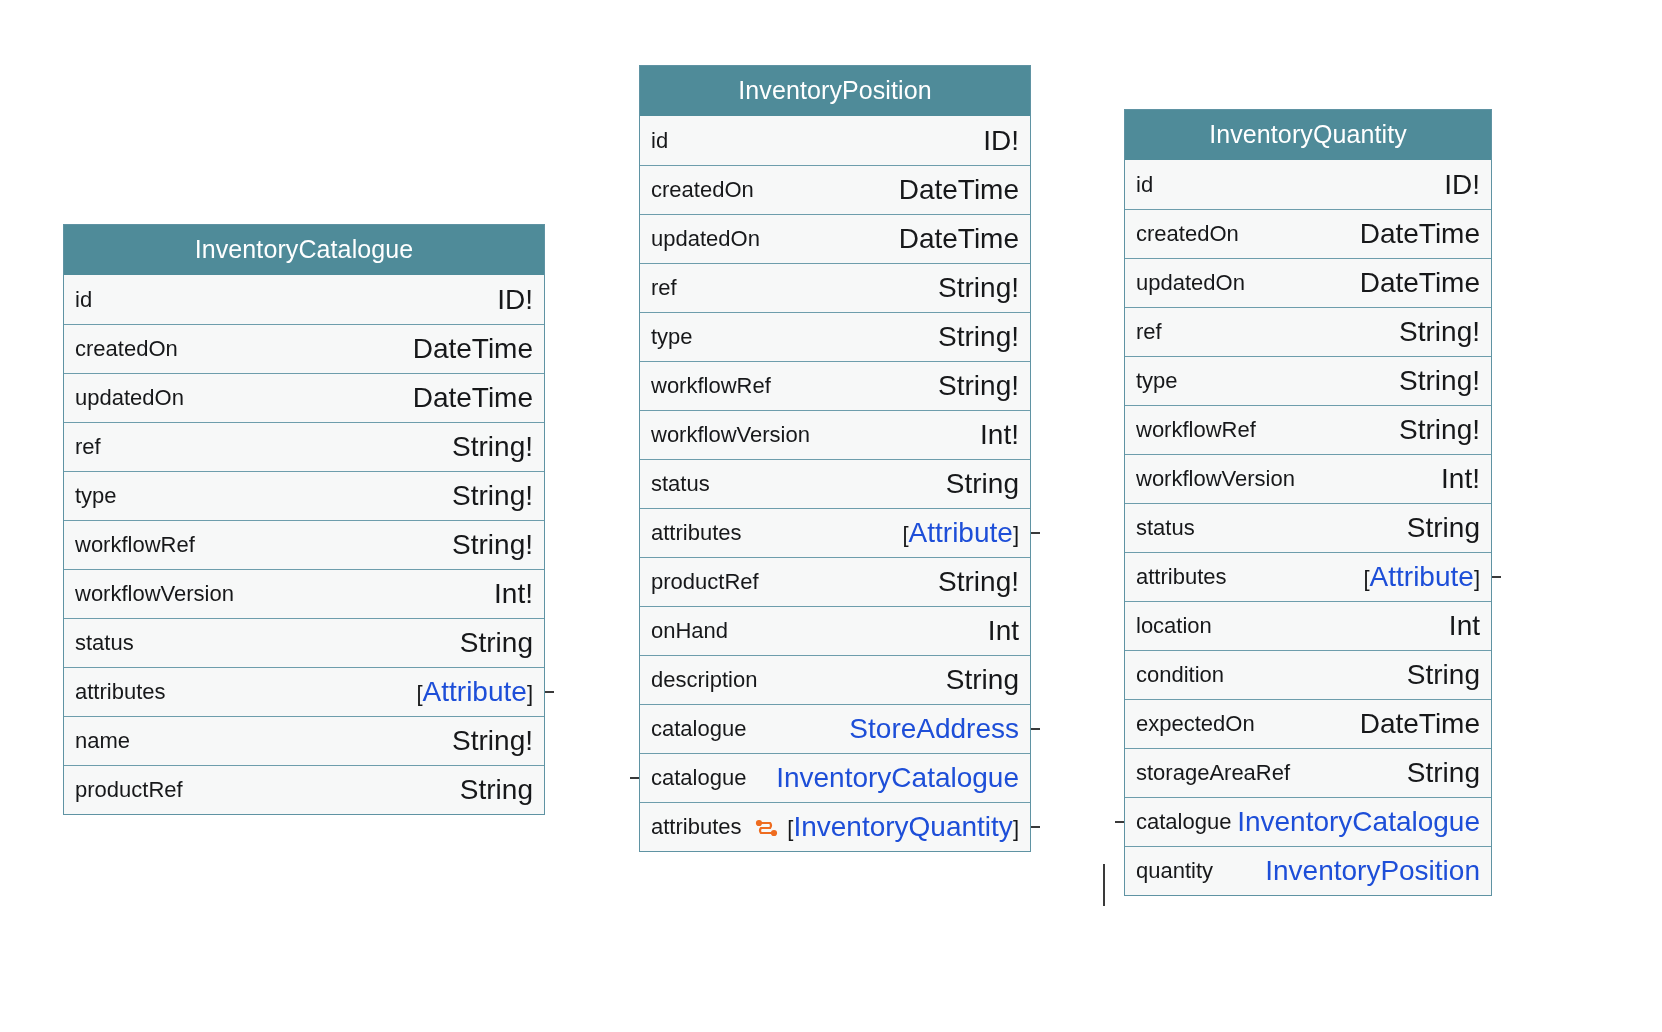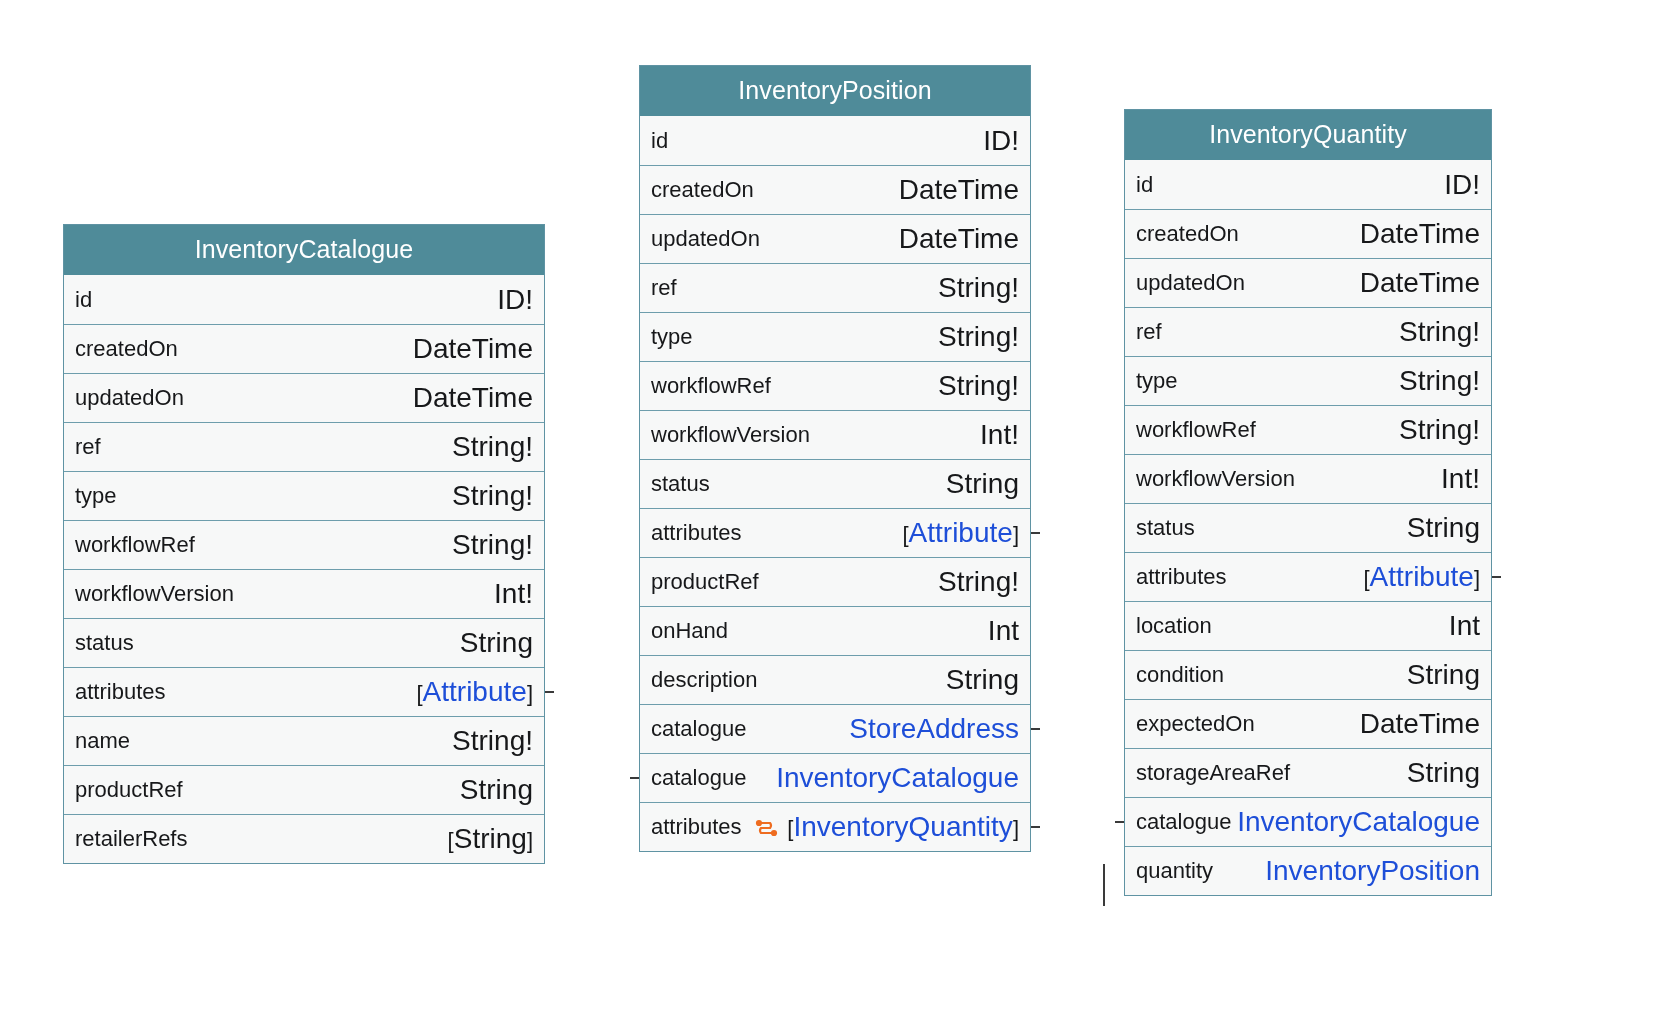--- a/index.html
+++ b/index.html
@@ -176,26 +176,20 @@
           <span class="field-right">
             <span><span class="field-type">String!</span></span>
           </span>
         </div>
         <div class="row">
           <span class="field-name">productRef</span>
           <span class="field-right">
             <span><span class="field-type">String</span></span>
           </span>
         </div>
-        <div class="row">
-          <span class="field-name">retailerRefs</span>
-          <span class="field-right">
-            <span><span class="bracket">[</span><span class="field-type">String</span><span class="bracket">]</span></span>
-          </span>
-        </div>
       </div>
   </div>
 
   <div class="entity" id="entity-1" style="left:639px; top:65px; width:392px;">
     <div class="entity-header">InventoryPosition</div>
     <div class="entity-rows">
         <div class="row">
           <span class="field-name">id</span>
           <span class="field-right">
             <span><span class="field-type">ID!</span></span>

